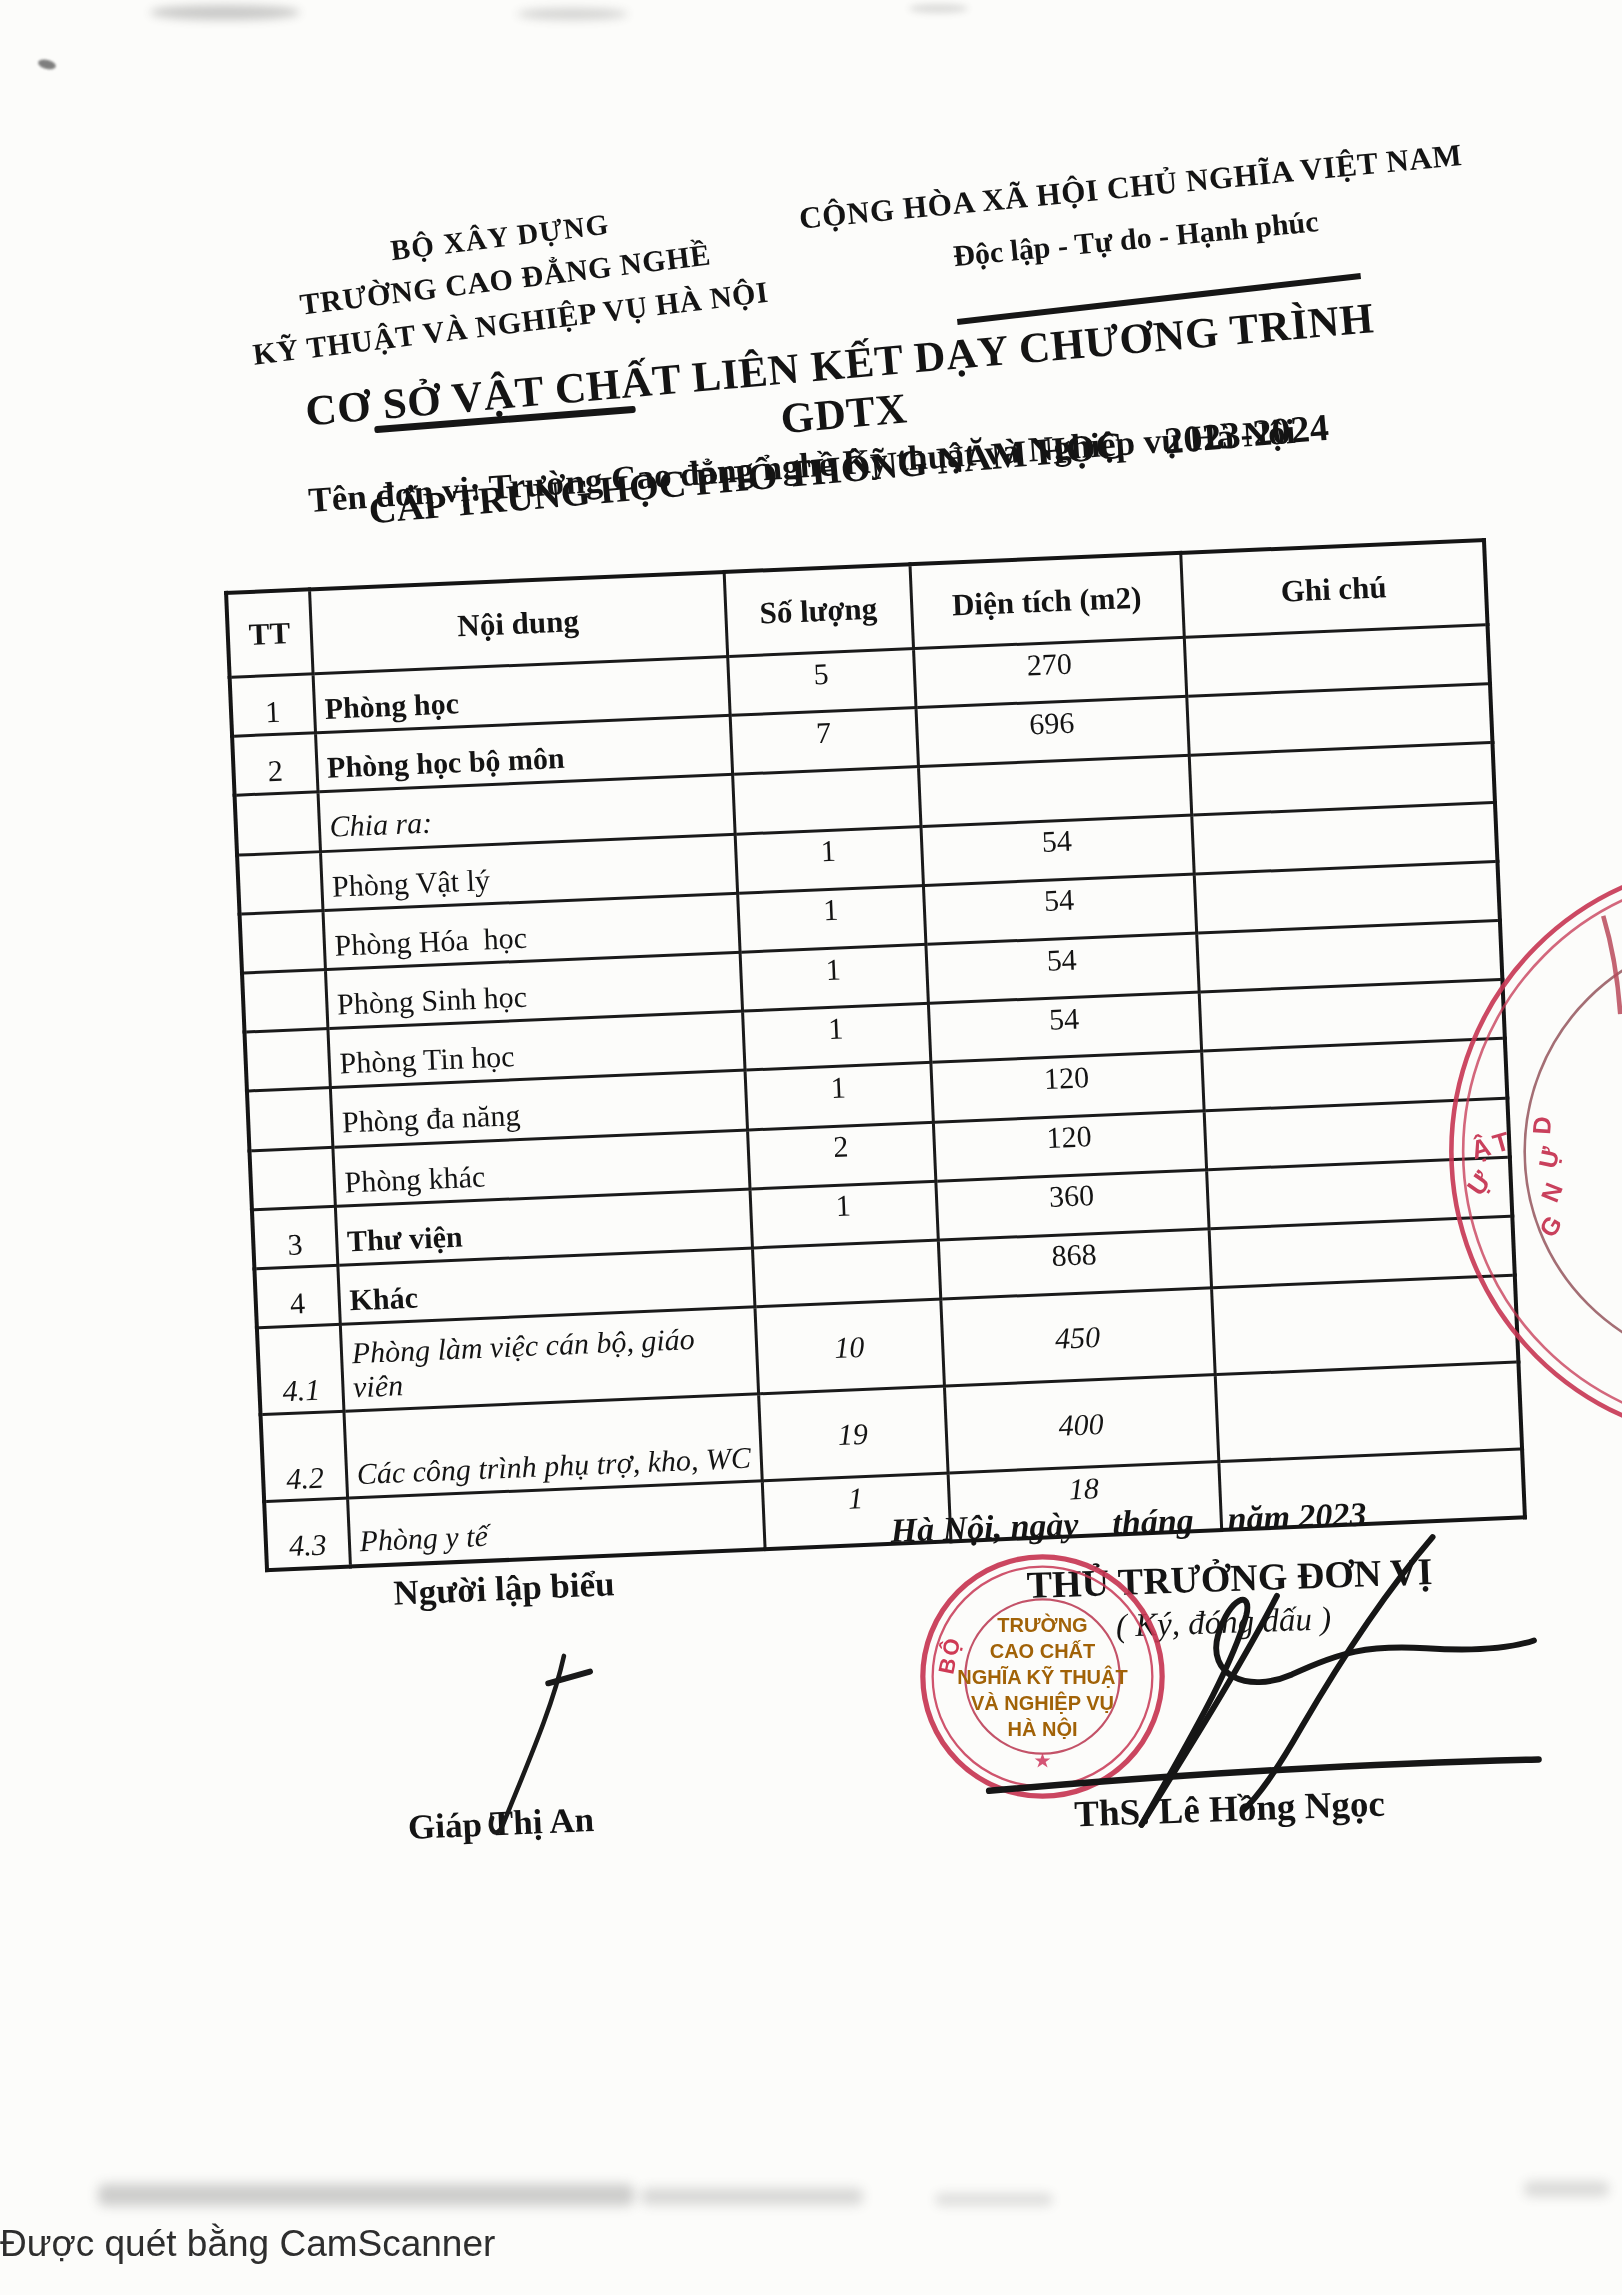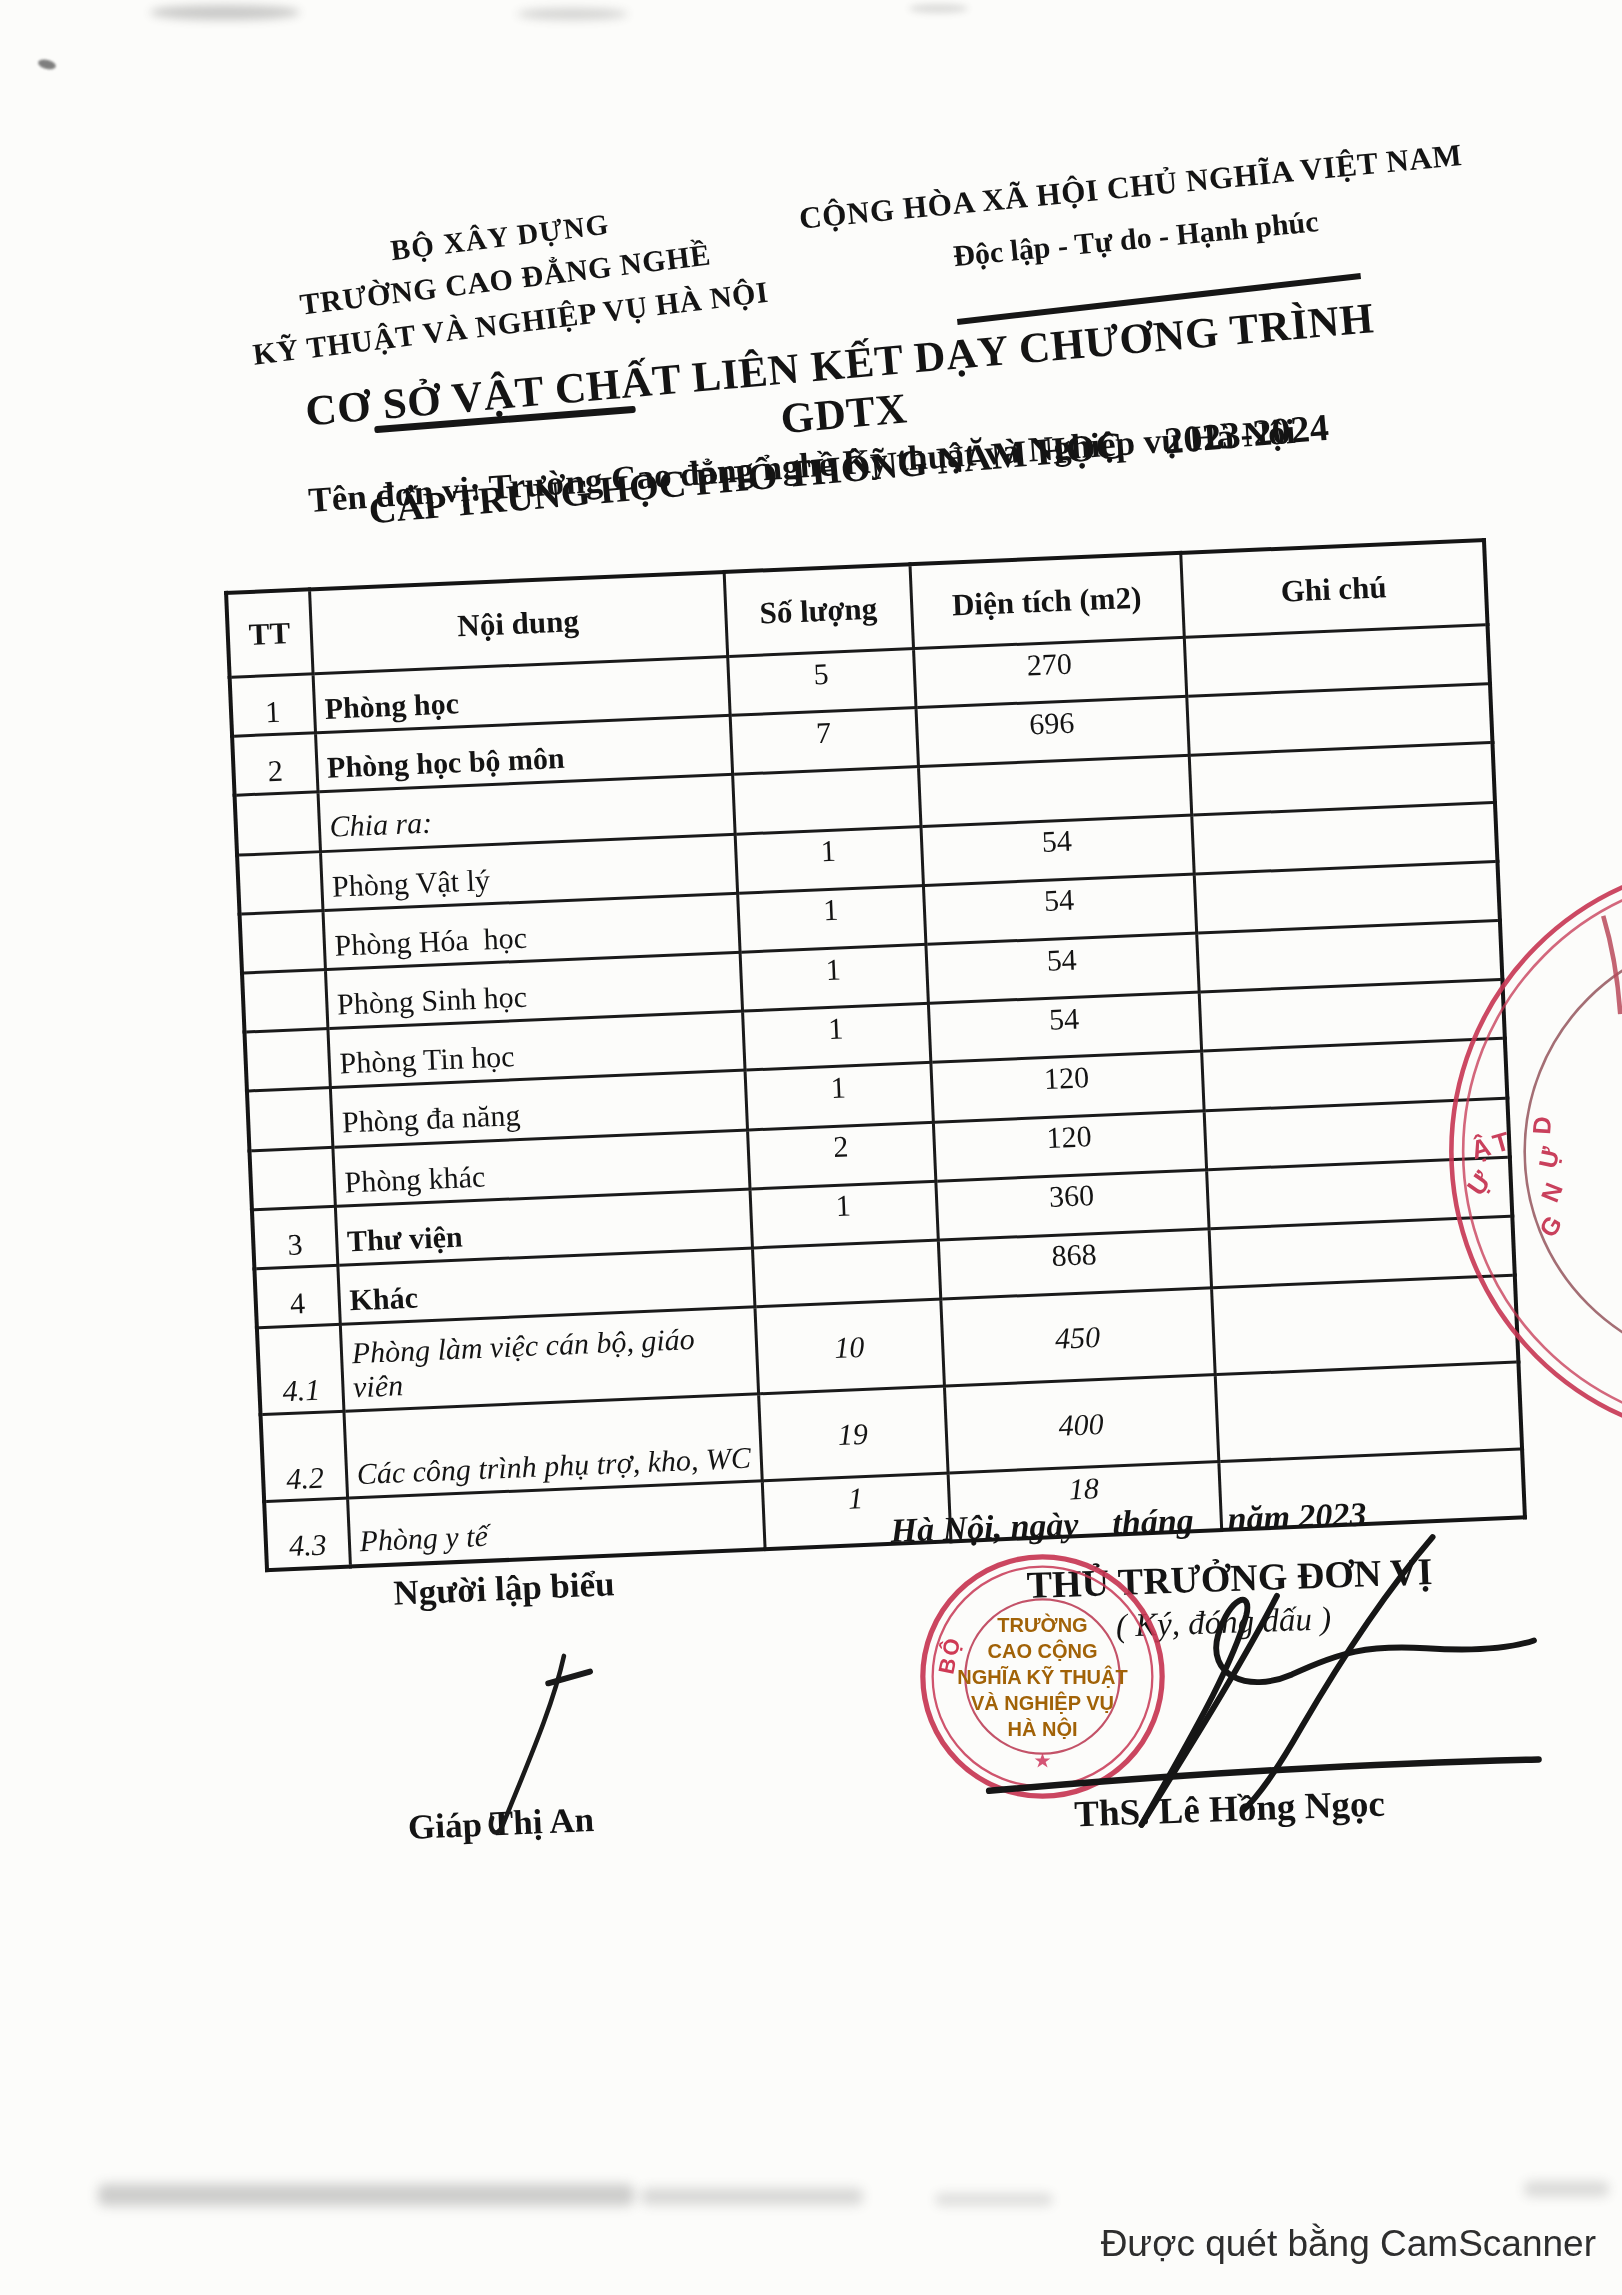--- a/index.html
+++ b/index.html
@@ -63,21 +63,21 @@
   .stamp-box{left:915px;top:1549px;width:255px;height:255px;}
   .stamp-lines{position:absolute;left:50%;top:50%;transform:translate(-50%,-50%);
     text-align:center;color:#a16207;font-family:"Liberation Sans",sans-serif;
     font-weight:bold;font-size:20px;line-height:26px;white-space:nowrap;}
   .stamp-side{position:absolute;left:15.7px;top:93px;color:#cf3a55;font-family:"Liberation Sans",sans-serif;
     font-weight:bold;font-size:22px;transform:rotate(-78deg);letter-spacing:2.6px;}
   .partial-frag{position:absolute;color:#c9405c;font-family:"Liberation Sans",sans-serif;
     font-weight:bold;}
   
   .smudge{position:absolute;background:#4a4a4a;border-radius:50%;}
-  .watermark{left:0;top:2223px;width:1596px;text-align:right;
+  .watermark{left:0;top:2223px;width:1596px;text-align:left;
     font-family:"Liberation Sans",sans-serif;font-size:37px;color:#2e2e2e;font-weight:500;}
   svg{position:absolute;left:0;top:0;}
 </style>
 </head>
 <body>
 
 <div class="page">
 
   <div class="smudge abs" style="left:150px;top:5.2px;width:150px;height:14.4px;opacity:.28;filter:blur(4.6px);"></div>
   <div class="smudge abs" style="left:517px;top:7.9px;width:111px;height:11.8px;opacity:.22;filter:blur(4.6px);"></div>
@@ -250,21 +250,21 @@
   <div class="abs stamp-box">
     <svg width="255" height="255" viewBox="0 0 390 390">
       <circle cx="195" cy="195" r="183" fill="none" stroke="#c73653" stroke-width="8" opacity=".92"></circle>
       <circle cx="195" cy="195" r="168" fill="none" stroke="#c73653" stroke-width="3.5" opacity=".85"></circle>
       <circle cx="195" cy="195" r="118" fill="none" stroke="#b8344e" stroke-width="3.5" opacity=".85"></circle>
       <path d="M 186 322 l 6 -16 l 6 16 l -16 -10 l 20 0 z" fill="#d0416o" opacity="0"></path>
       <path d="M 195 310 l 5 14 l 15 0 l -12 9 l 5 14 l -13 -9 l -13 9 l 5 -14 l -12 -9 l 15 0 z" fill="#d04166" opacity=".9" transform="scale(0.6) translate(130,210)"></path>
     </svg>
     <div class="stamp-lines" id="stamp-lines">
         <div>TRƯỜNG</div>
-        <div>CAO CỘNG</div>
+        <div>CAO CHẤT</div>
         <div>NGHĨA KỸ THUẬT</div>
         <div>VÀ NGHIỆP VỤ</div>
         <div>HÀ NỘI</div>
       </div>
     <div class="stamp-side">BỘ</div>
   </div>
 
   <svg style="left:942px;top:1524px;" width="628" height="327" viewBox="0 0 960 500">
     <g fill="none" stroke="#161616" stroke-width="9" stroke-linecap="round">
       <path d="M 512 110 C 450 230, 360 370, 305 460"></path>

